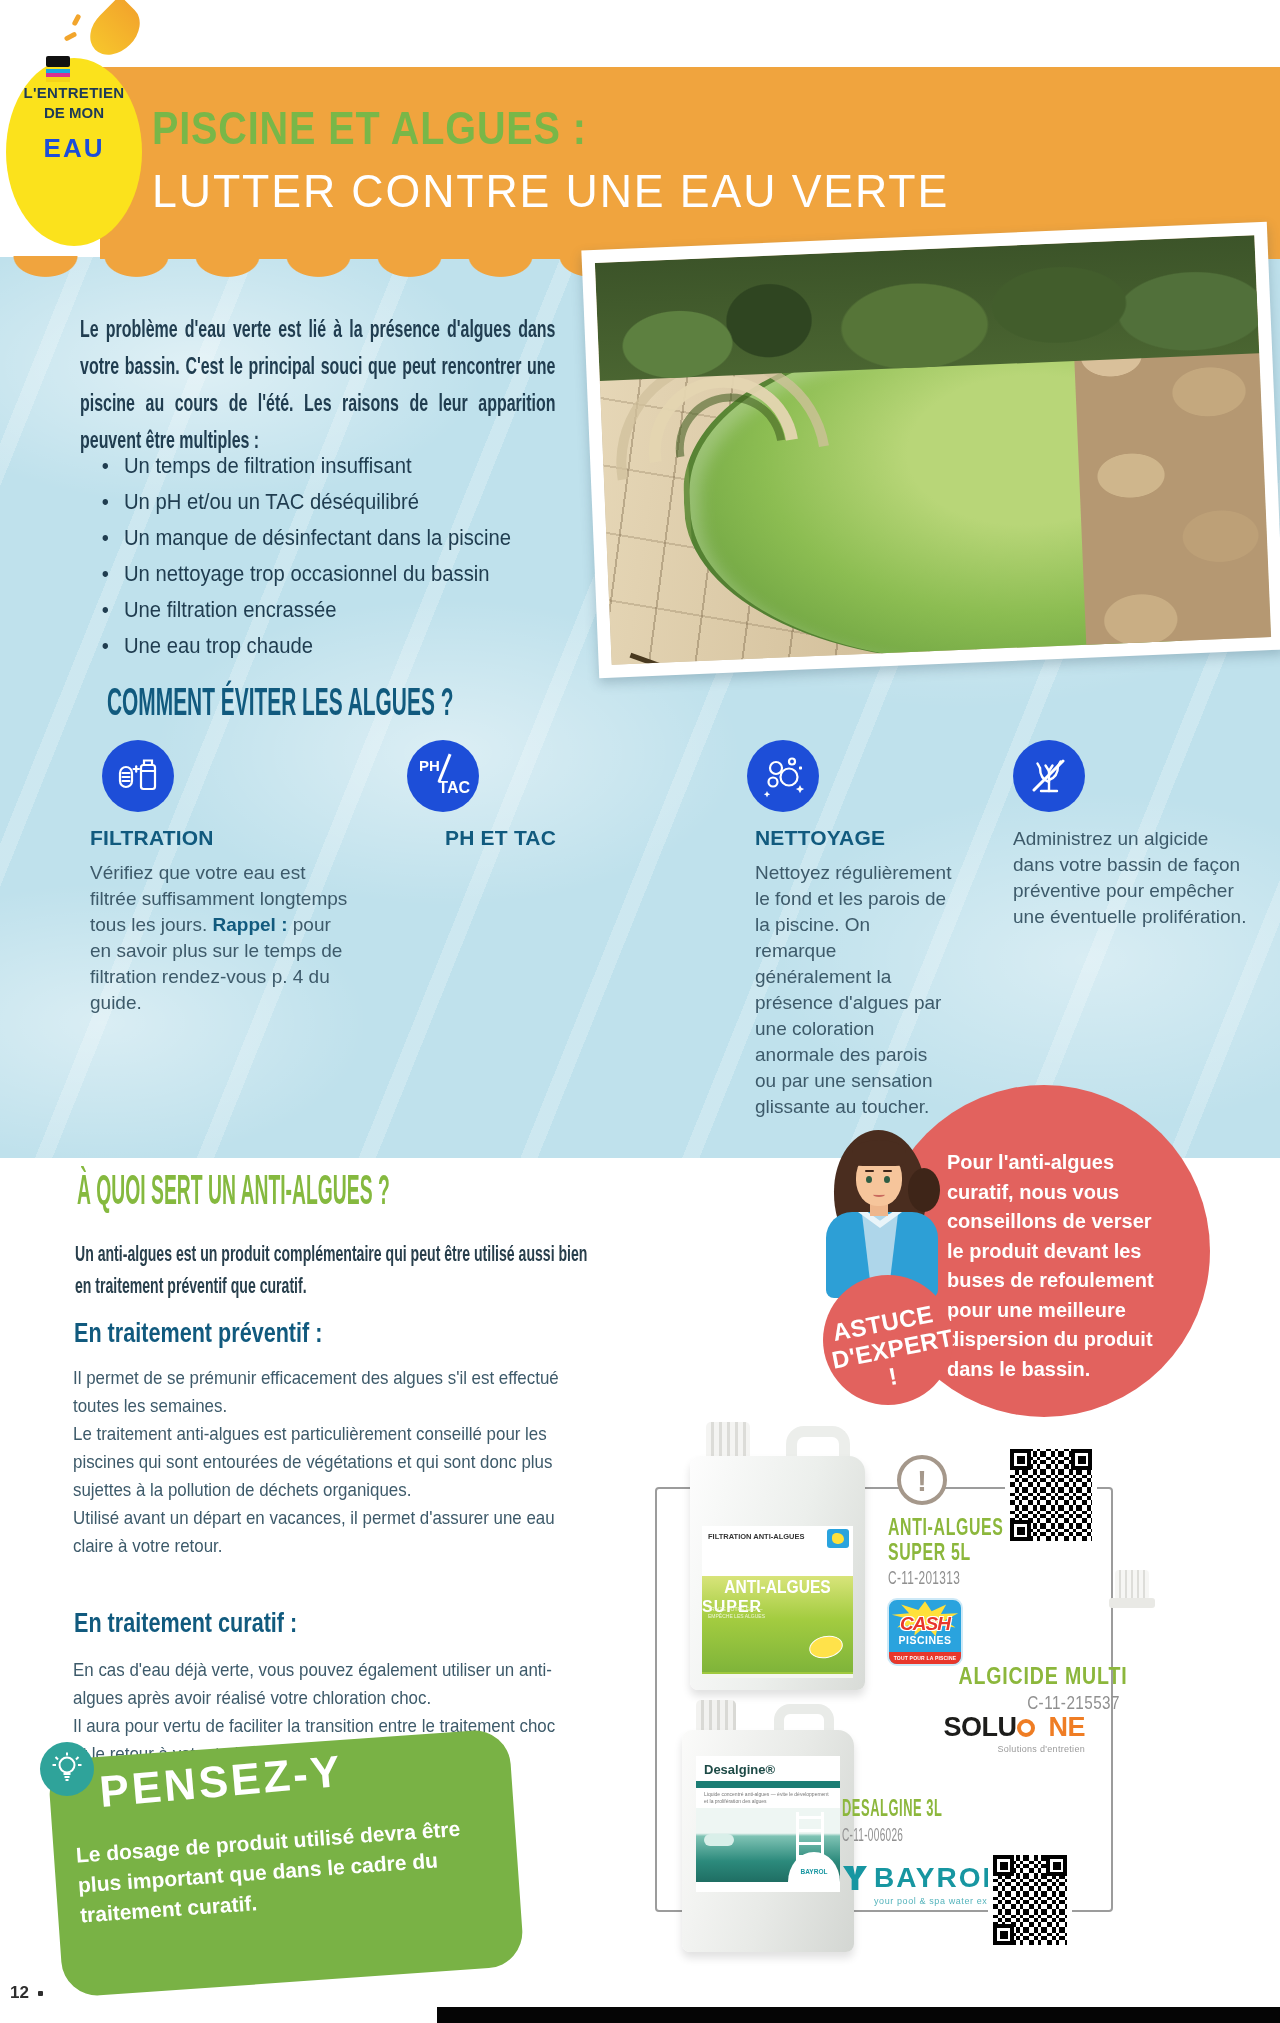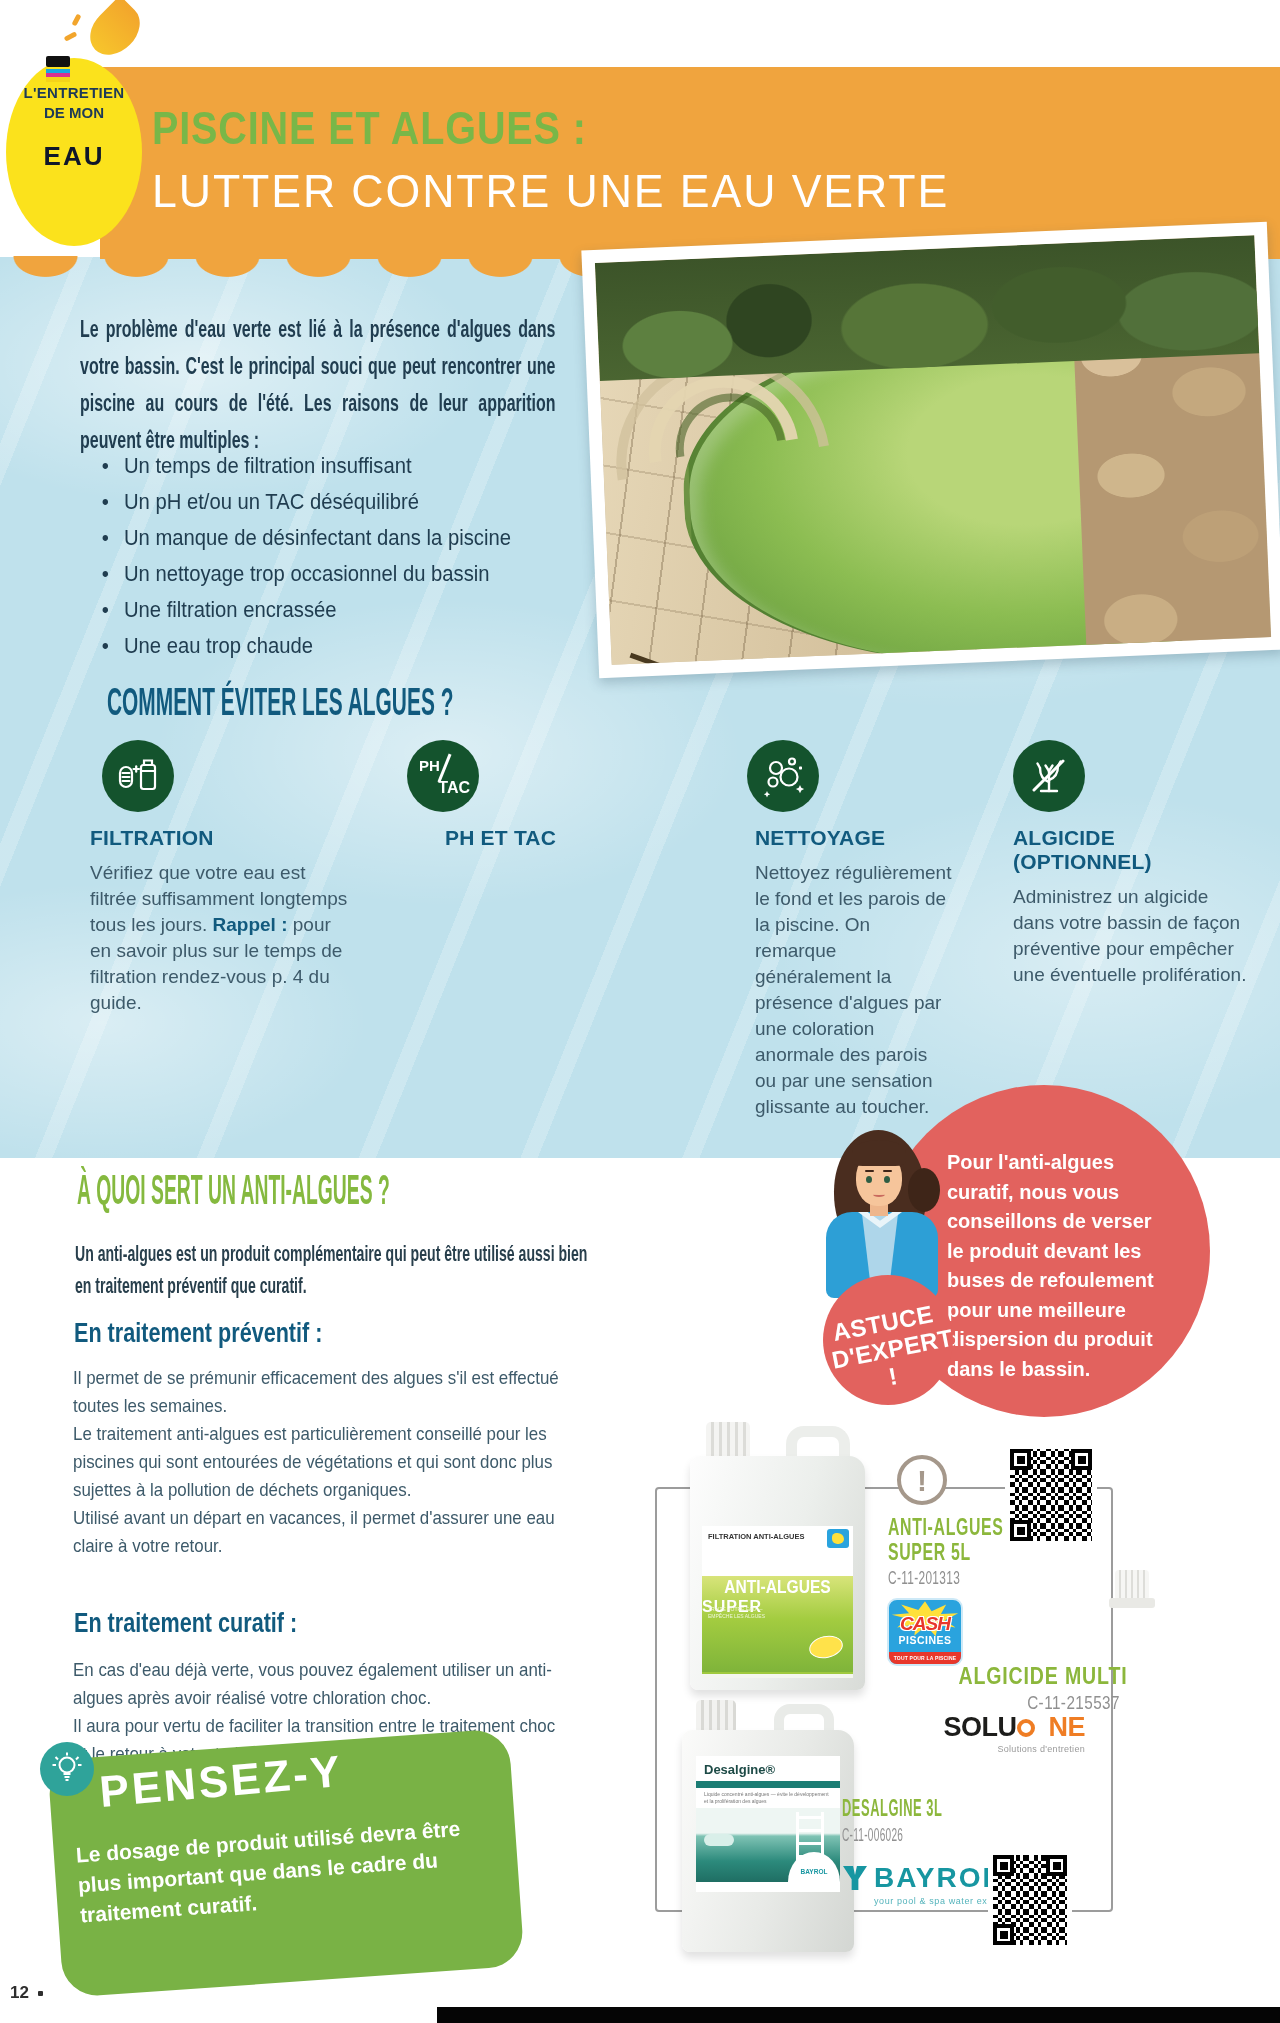--- a/index.html
+++ b/index.html
@@ -37,21 +37,21 @@
       #bfe1ec;}
 
   
   .drop{position:absolute;left:94px;top:2px;width:42px;height:56px;z-index:3;
         background:linear-gradient(180deg,#f2a52c,#f7c52c);border-radius:2% 50% 50% 50%;transform:rotate(45deg);}
   .splash1{position:absolute;left:64px;top:34px;width:13px;height:5px;background:#f2a52c;border-radius:3px;transform:rotate(-28deg);z-index:3;}
   .splash2{position:absolute;left:74px;top:14px;width:5px;height:12px;background:#f2a52c;border-radius:3px;transform:rotate(28deg);z-index:3;}
   .badge{position:absolute;left:6px;top:58px;width:136px;height:188px;background:#fbe21c;border-radius:50%;z-index:4;text-align:center;}
   .badge .b1{margin-top:26px;font-size:15px;font-weight:700;color:#1d3a57;letter-spacing:.3px;}
   .badge .b2{font-size:15px;font-weight:700;color:#1d3a57;margin-top:3px;}
-  .badge .b3{font-size:26px;font-weight:800;color:#0f172a;letter-spacing:2px;margin-top:20px;}
+  .badge .b3{font-size:26px;font-weight:800;color:#1d4ed8;letter-spacing:2px;margin-top:12px;}
 
   
   .photo{position:absolute;left:590px;top:236px;width:686px;height:428px;background:#fff;padding:13px;
          transform:rotate(-2.4deg);box-shadow:0 5px 12px rgba(40,70,90,.25);z-index:3;}
   .scene{position:relative;width:100%;height:100%;overflow:hidden;background:#cfc0a0;}
   .trees{position:absolute;left:0;top:0;width:100%;height:118px;z-index:4;
     background:
       radial-gradient(90px 55px at 12% 72%,#5d8040 0 60%,transparent 62%),
       radial-gradient(70px 60px at 26% 55%,#2f4521 0 60%,transparent 62%),
       radial-gradient(120px 70px at 48% 65%,#567538 0 60%,transparent 62%),
@@ -96,21 +96,21 @@
   .bullets li::before{content:"•";position:absolute;left:2px;}
 
   
   .h-teal-cond{position:absolute;left:107px;top:681px;font-size:38px;font-weight:700;color:#115a7e;
                letter-spacing:0;white-space:nowrap;transform:scaleX(.55);transform-origin:0 0;z-index:5;}
   .col{position:absolute;top:740px;z-index:5;}
   .c1{left:90px;width:262px;}
   .c2{left:445px;width:230px;}
   .c3{left:755px;width:198px;}
   .c4{left:1013px;width:240px;}
-  .ic{width:72px;height:72px;border-radius:50%;background:#14532d;margin-bottom:14px;position:relative;}
+  .ic{width:72px;height:72px;border-radius:50%;background:#1d4ed8;margin-bottom:14px;position:relative;}
   .c1 .ic{margin-left:12px;} .c2 .ic{margin-left:-38px;} .c3 .ic{margin-left:-8px;}
   .ic svg{position:absolute;left:14px;top:14px;}
   .col h3{font-size:21px;font-weight:700;color:#115a7e;margin-bottom:10px;letter-spacing:.2px;}
   .col p{font-size:19px;line-height:26px;color:#3d5a6a;}
   .col p strong{color:#115a7e;}
   .phtac{position:absolute;inset:0;color:#fff;font-weight:800;}
   .phtac .pt1{position:absolute;left:12px;top:17px;font-size:15px;}
   .phtac .pt2{position:absolute;right:9px;bottom:15px;font-size:16px;}
   .phtac .sl{position:absolute;left:36px;top:13px;width:2.5px;height:30px;background:#fff;transform:rotate(22deg);}
 
@@ -375,21 +375,20 @@
         <path d="M22 28 C16 26 13 21 13 14"></path>
         <path d="M22 26 C28 24 31 19 31 12"></path>
         <path d="M13 14 l-2.5 -4.5"></path>
         <path d="M31 12 l2.5 -4.5"></path>
         <path d="M22 17 l-3.5 -5.5"></path>
         <path d="M22 17 l3.5 -5.5"></path>
         <path d="M14 37 h16"></path>
         <line x1="7" y1="36" x2="36" y2="7" stroke-width="3"></line>
       </svg>
     </div>
-    <h3>ALGICIDE (OPTIONNEL)</h3>
     <p>Administrez un algicide dans votre bassin de façon préventive pour empêcher une éventuelle prolifération.</p>
   </div>
 
   <h2 class="h-green-cond">À QUOI SERT UN ANTI-ALGUES ?</h2>
   <p class="aa-intro">Un anti-algues est un produit complémentaire qui peut être utilisé aussi bien en traitement préventif que curatif.</p>
 
   <h3 class="subhead sh1">En traitement préventif :</h3>
   <div class="bodytxt bt1">
     <p>Il permet de se prémunir efficacement des algues s'il est effectué toutes les semaines.</p>
     <p>Le traitement anti-algues est particulièrement conseillé pour les piscines qui sont entourées de végétations et qui sont donc plus sujettes à la pollution de déchets organiques.</p>

